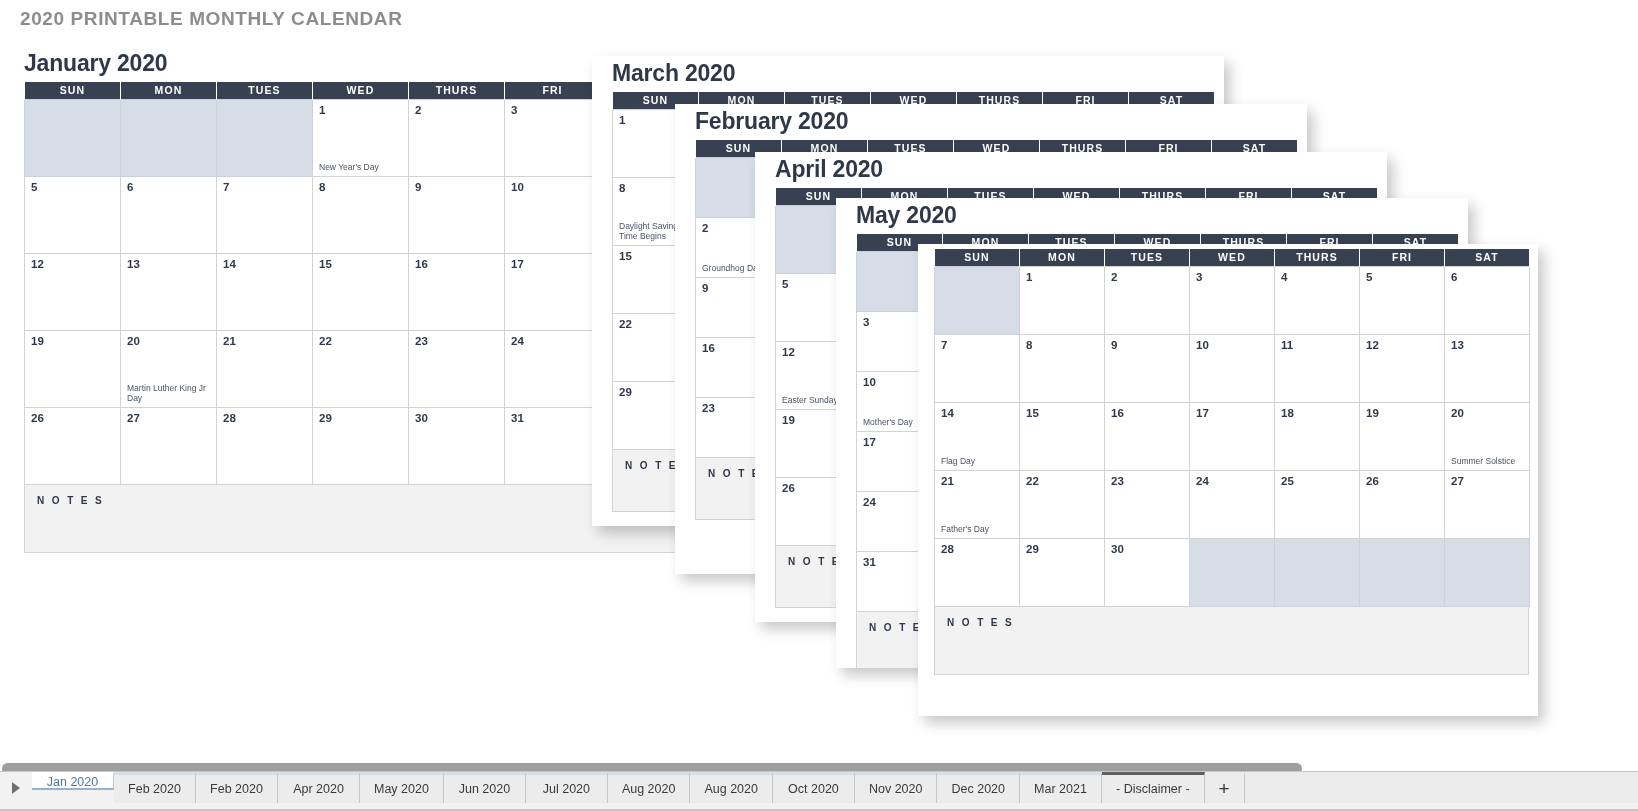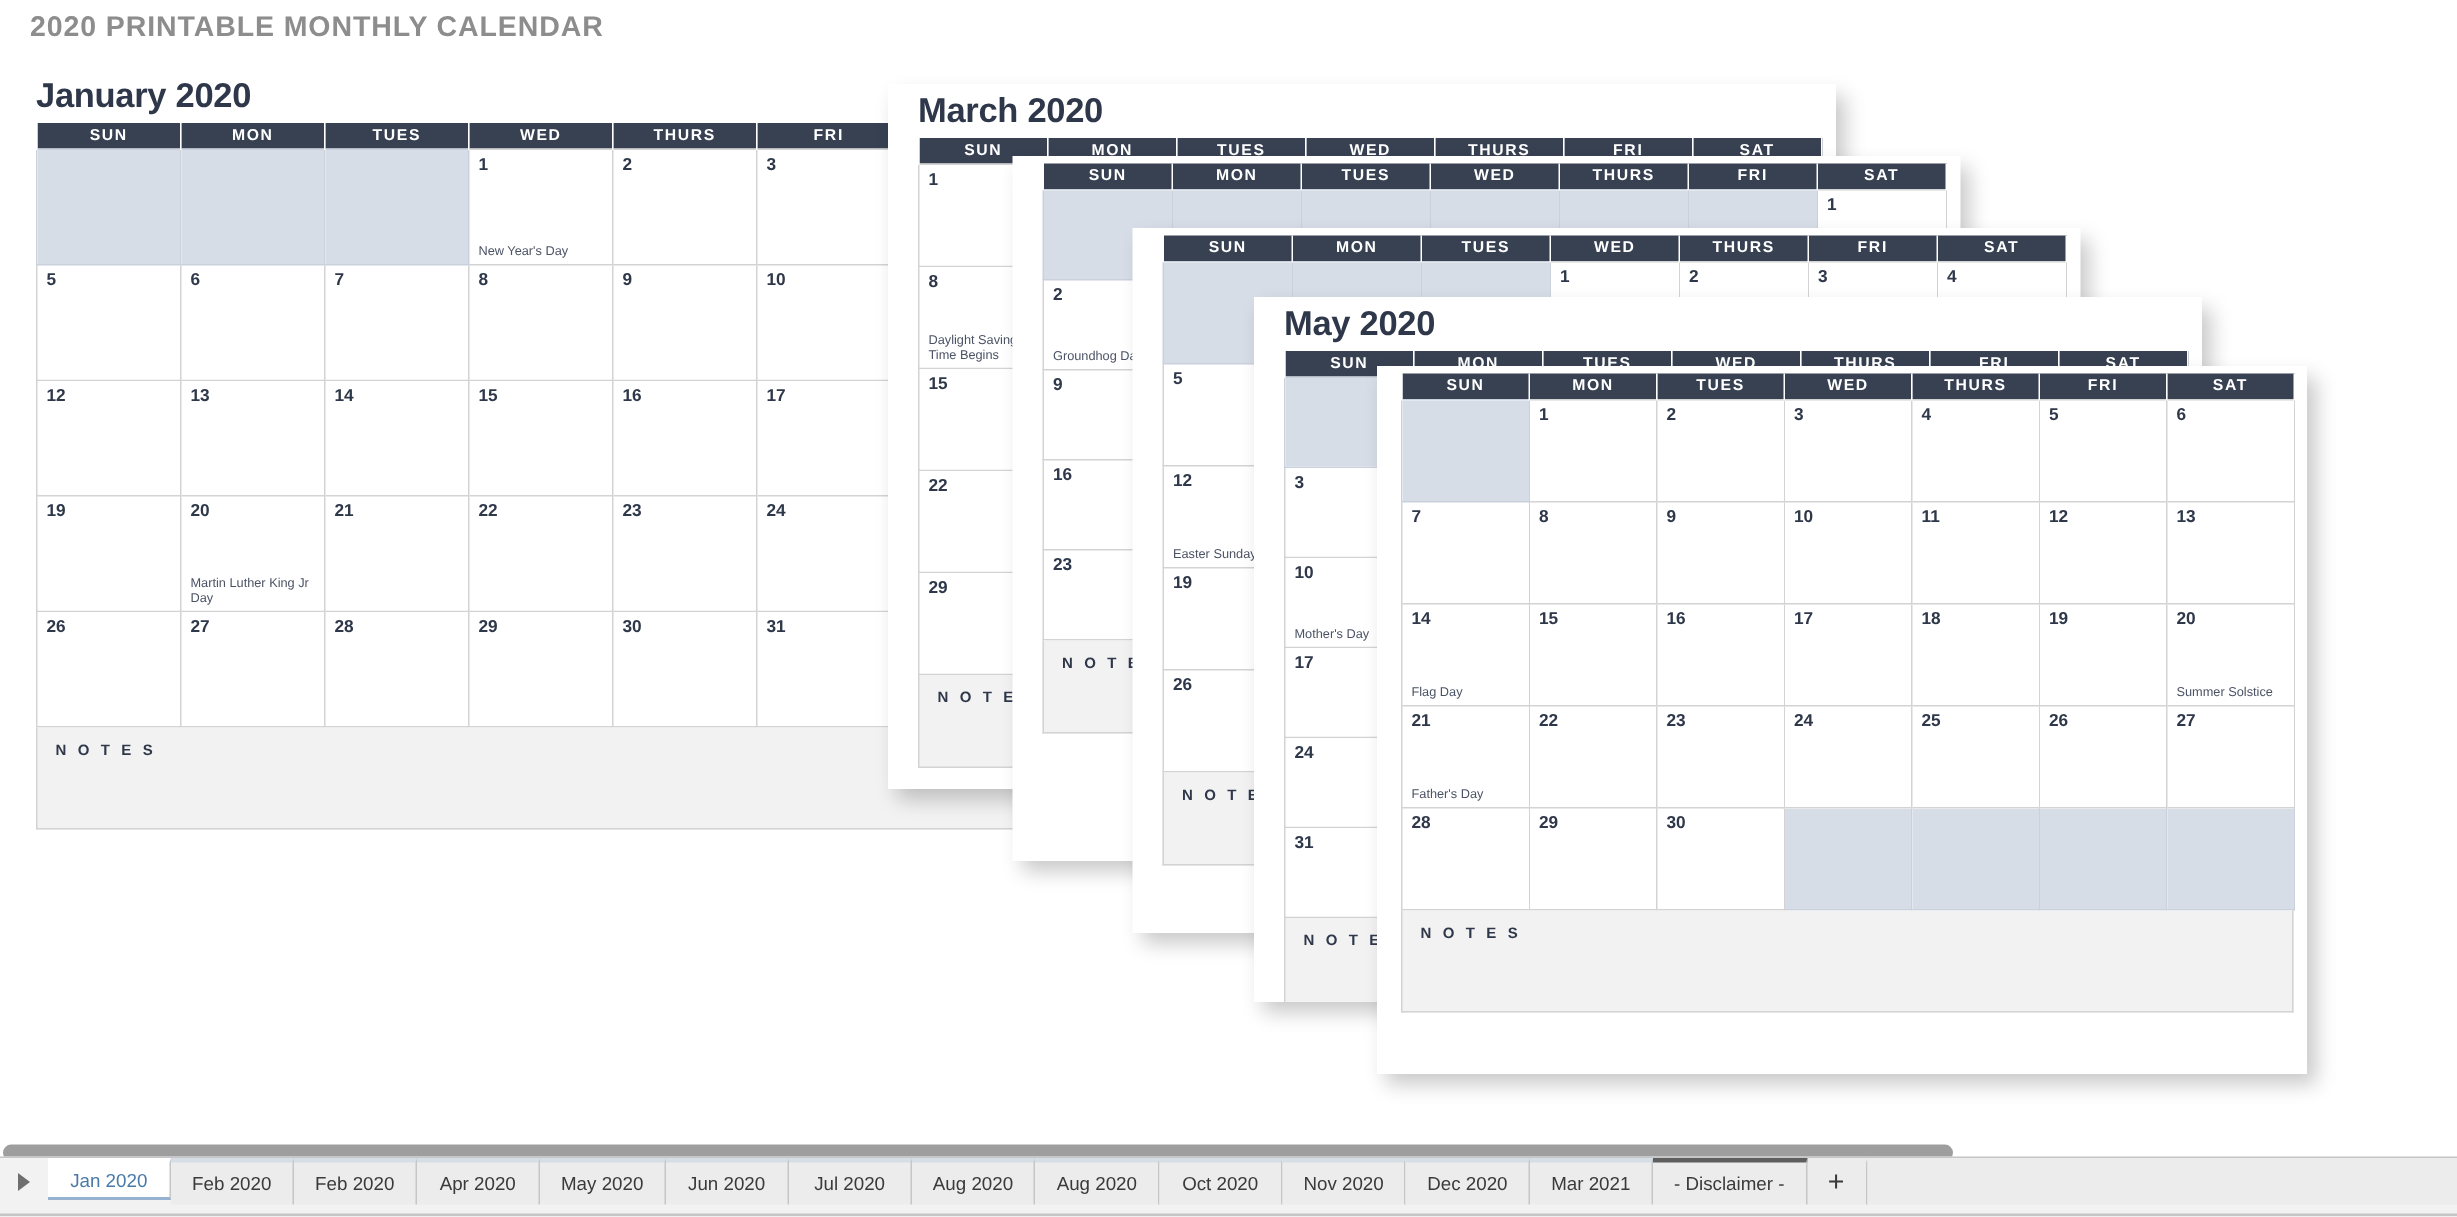--- a/index.html
+++ b/index.html
@@ -143,21 +143,21 @@
     white-space: nowrap;
   }
   .tab.dark-top { border-top: 3px solid #5e5e5e; }
   .tab.active {
     background: #ffffff;
     color: #4a7aa8;
     font-weight: normal;
     border-top: 3px solid #ffffff;
     border-right: 1px solid #c6c6c6;
     border-bottom: 2px solid #95b3d0;
-    height: 28px;
+    height: 18px;
   }
   .tab-add {
     width: 40px; height: 31px;
     display: flex; align-items: center; justify-content: center;
     font-size: 19px; color: #3a3a3a;
     background: #ececec;
     border-right: 1px solid #c6c6c6;
     border-top: 3px solid #ececec;
   }
   .tab-filler { flex: 1; height: 31px; background: #ececec; border-top:3px solid #ececec;}
@@ -422,20 +422,21 @@
               <td class="blank" style="height: 68px;"></td>
               <td class="blank" style="height: 68px;"></td>
               <td class="blank" style="height: 68px;"></td>
               <td class="blank" style="height: 68px;"></td>
             </tr>
           </tbody>
         </table>
         <div class="notes-bar" style="margin-left: 20px; width: 602px; height: 62px;">N O T E S</div>
       </div>
       <div class="cal-panel" style="left: 675px; top: 104px; width: 632px; height: 470px; z-index: 12;">
+        <div class="cal-title" style="margin-left: 20px; margin-top: 4px;">February 2020</div>
         <table class="cal-grid" style="margin-left: 20px; margin-top: 5px; width: 602px;">
           <thead>
             <tr>
               <th style="width: 86px;">SUN</th>
               <th style="width: 86px;">MON</th>
               <th style="width: 86px;">TUES</th>
               <th style="width: 86px;">WED</th>
               <th style="width: 86px;">THURS</th>
               <th style="width: 86px;">FRI</th>
               <th style="width: 86px;">SAT</th>
@@ -544,20 +545,21 @@
               </td>
               <td style="height: 60px;">
                 <span class="daynum">29</span>
               </td>
             </tr>
           </tbody>
         </table>
         <div class="notes-bar" style="margin-left: 20px; width: 602px; height: 62px;">N O T E S</div>
       </div>
       <div class="cal-panel" style="left: 755px; top: 152px; width: 632px; height: 470px; z-index: 13;">
+        <div class="cal-title" style="margin-left: 20px; margin-top: 4px;">April 2020</div>
         <table class="cal-grid" style="margin-left: 20px; margin-top: 5px; width: 602px;">
           <thead>
             <tr>
               <th style="width: 86px;">SUN</th>
               <th style="width: 86px;">MON</th>
               <th style="width: 86px;">TUES</th>
               <th style="width: 86px;">WED</th>
               <th style="width: 86px;">THURS</th>
               <th style="width: 86px;">FRI</th>
               <th style="width: 86px;">SAT</th>

